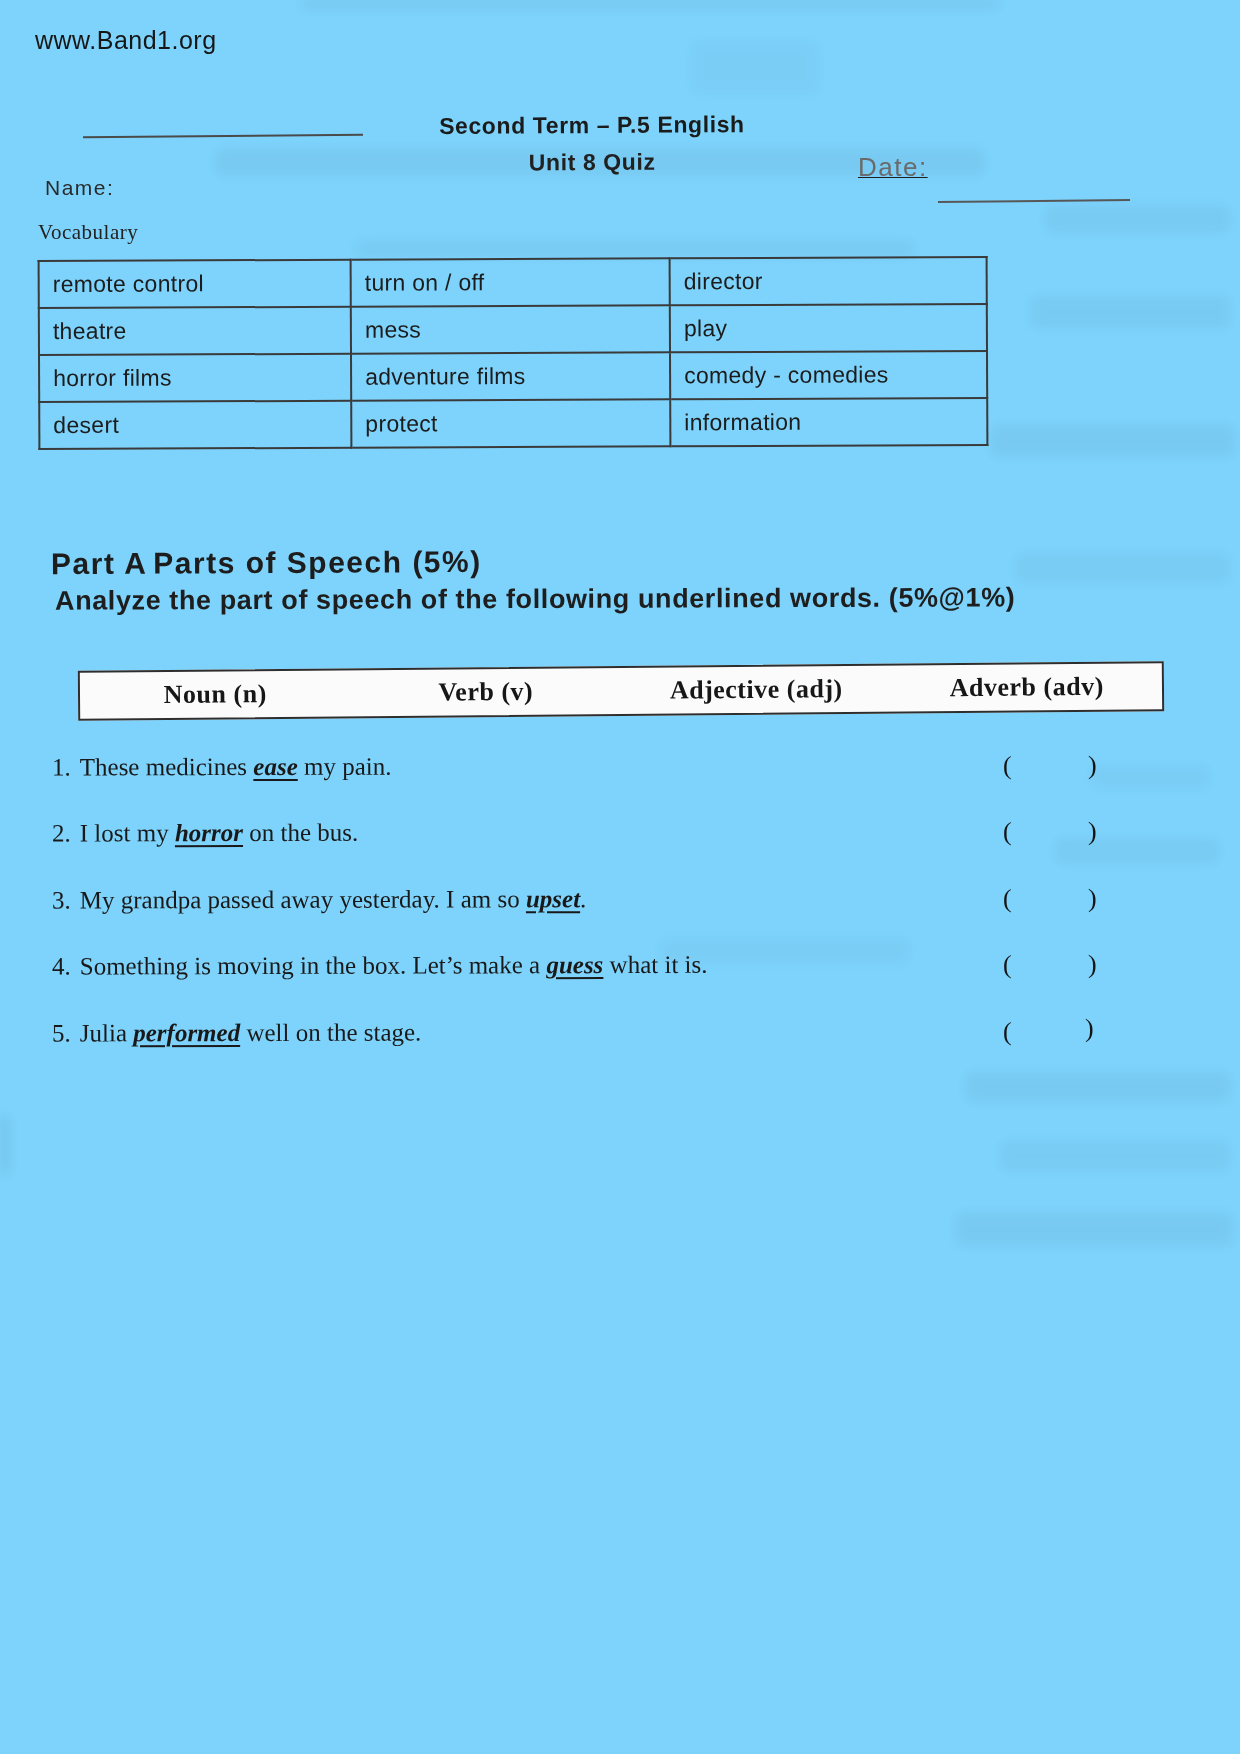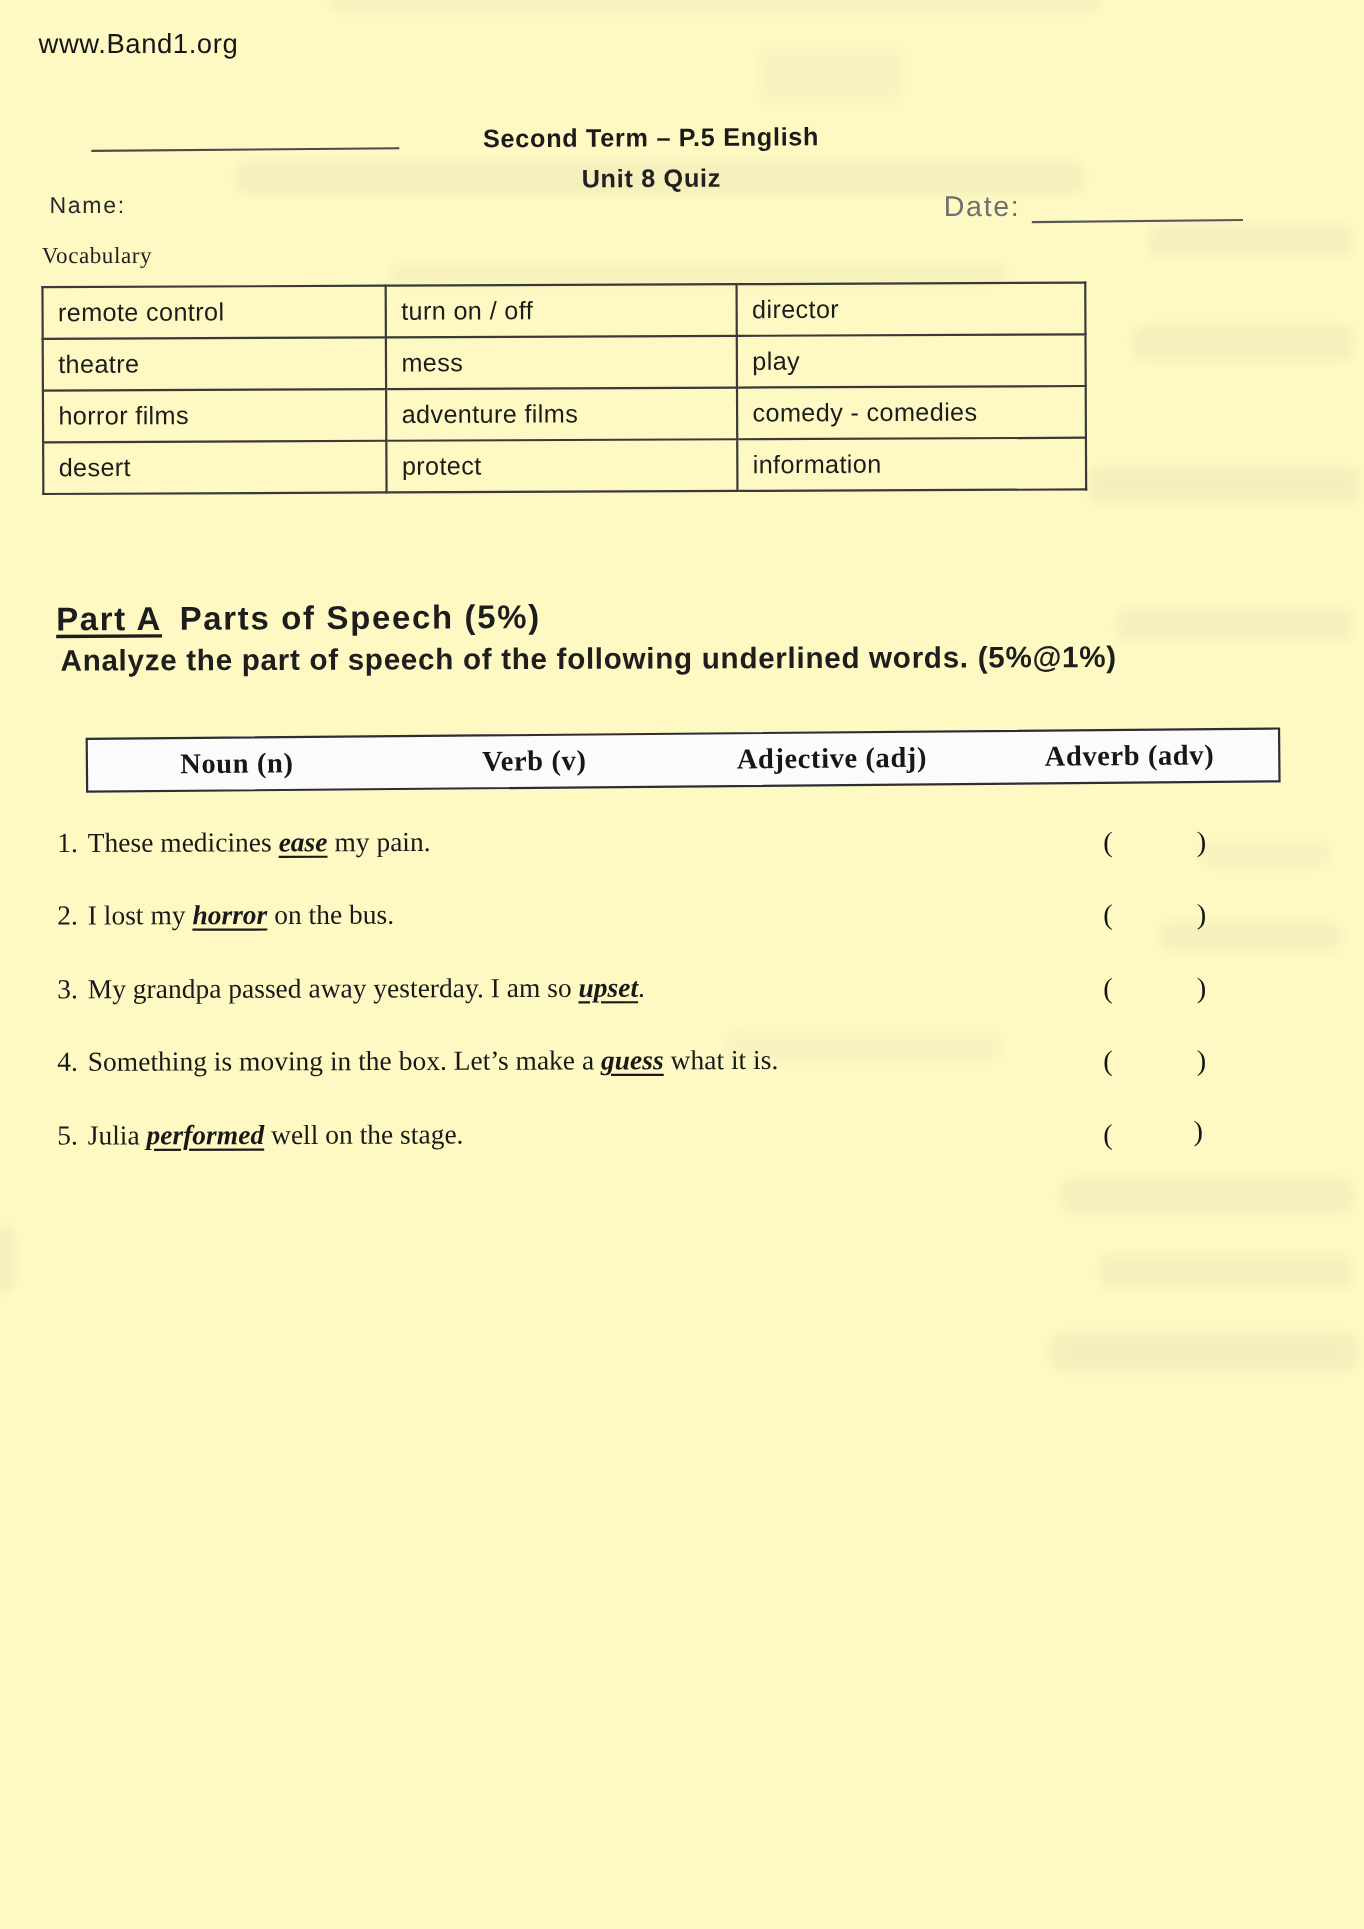--- a/index.html
+++ b/index.html
@@ -1,19 +1,19 @@
 <!DOCTYPE html>
 <html><head>
 <meta charset="utf-8">
 <style>
   html,body{margin:0;padding:0;background:#ffffff;}
   .page{
     position:relative;
     width:1240px;height:1754px;
-    background:#fef9c3;
+    background:#7dd3fc;
     overflow:hidden;
     font-family:"Liberation Sans", sans-serif;
     color:#1f1f1f;
   }
   
   .watermark{
     position:absolute;left:35px;top:26px;
     font-size:25px;letter-spacing:.5px;color:#161616;
   }
   .title-block{
@@ -21,21 +21,21 @@
     text-align:center;transform:rotate(-0.35deg);
   }
   .title-line1{font-size:23px;font-weight:bold;letter-spacing:.6px;color:#1b1b1b;}
   .title-line2{font-size:23px;font-weight:bold;letter-spacing:.6px;color:#232323;margin-top:10px;}
   .name-row{position:absolute;left:45px;top:176px;}
   .name-label{font-size:21px;letter-spacing:1.5px;color:#2a2a2a;}
   .name-line{
     position:absolute;left:83px;top:135px;width:280px;
     border-bottom:2px solid #4a4a4a;transform:rotate(-0.5deg);
   }
-  .date-row{position:absolute;left:858px;top:172px;}
+  .date-row{position:absolute;left:858px;top:152px;text-decoration:underline;}
   .date-label{font-size:26px;letter-spacing:1.5px;color:#6f6f6f;}
   .date-line{
     position:absolute;left:938px;top:200px;width:192px;
     border-bottom:2px solid #585858;transform:rotate(-0.6deg);
   }
   
   .vocab-heading{
     position:absolute;left:38px;top:220px;
     font-family:"Liberation Serif", serif;
     font-size:21px;color:#222;letter-spacing:.5px;
@@ -54,22 +54,22 @@
   .vocab-table col.c1{width:312px;}
   .vocab-table col.c2{width:319px;}
   .vocab-table col.c3{width:317px;}
   
   .parta-heading{
     position:absolute;left:51px;top:546px;
     font-size:30px;font-weight:bold;letter-spacing:1.5px;color:#1d1d1d;
     transform:rotate(-0.3deg);
   }
   .parta-label{
-    text-decoration:underline;text-decoration-thickness:3px;text-underline-offset:4px;
-    margin-right:16px;
+    text-decoration-thickness:3px;text-underline-offset:4px;
+    margin-right:6px;
   }
   .parta-instruction{
     position:absolute;left:55px;top:584px;
     font-size:27px;font-weight:bold;letter-spacing:.6px;color:#1e1e1e;
     transform:rotate(-0.2deg);
   }
   .pos-box{
     position:absolute;left:78px;top:666px;width:1082px;height:46px;
     border:2px solid #2e2e2e;background:#fbfbfb;
     display:flex;align-items:center;

